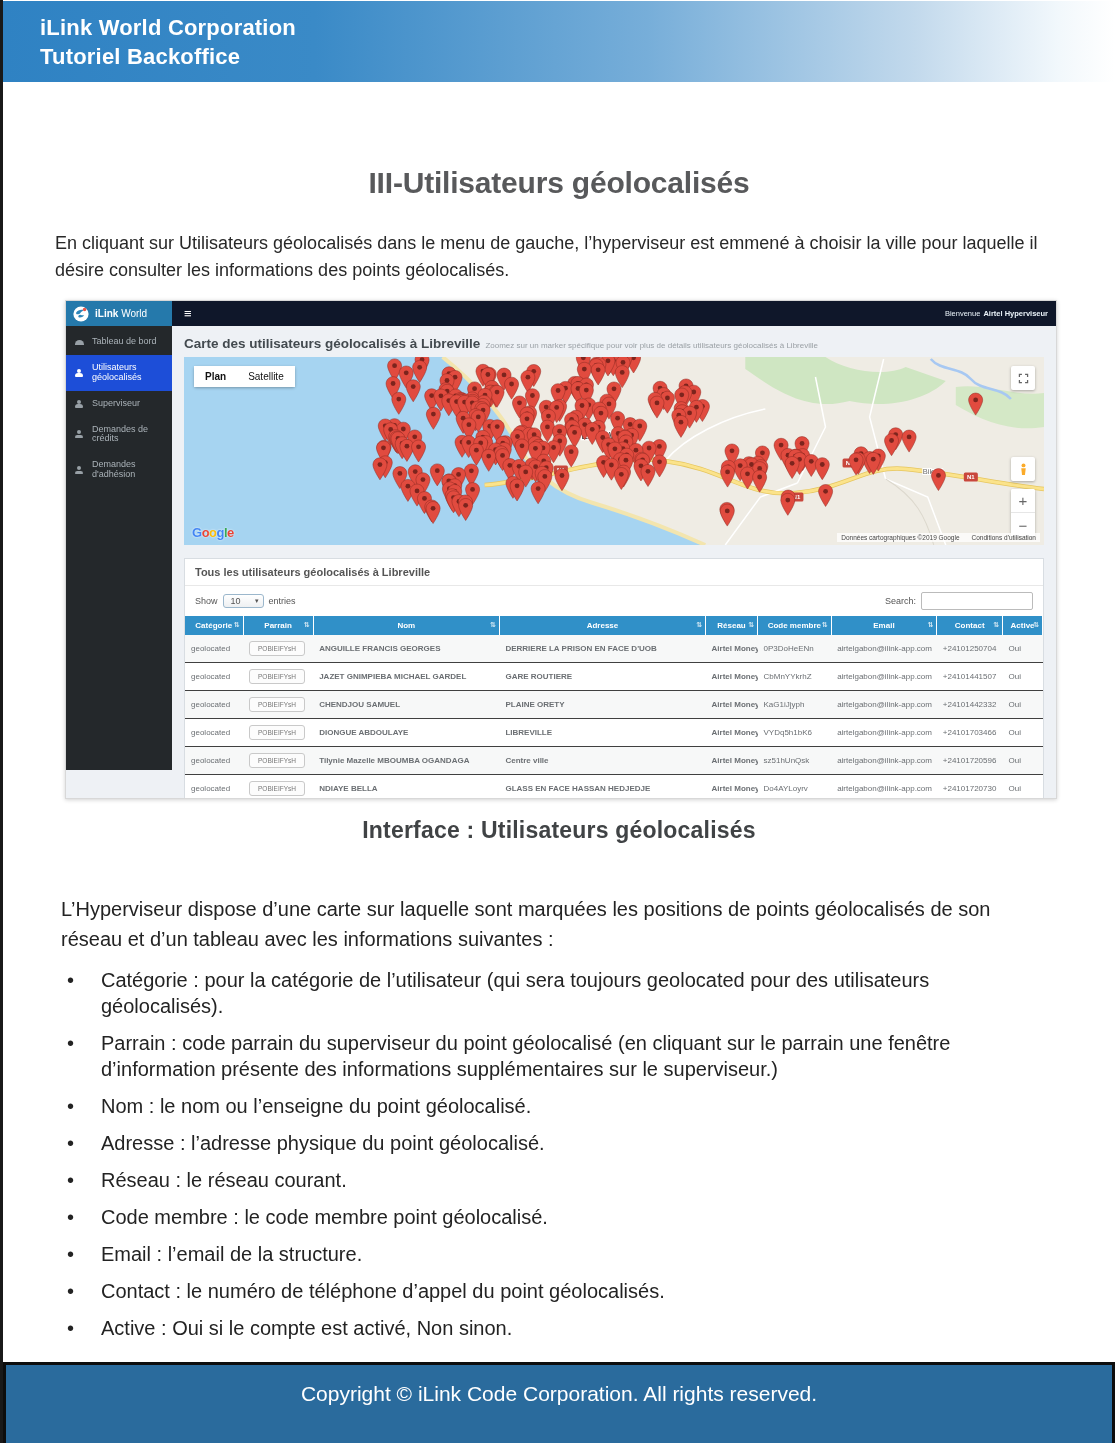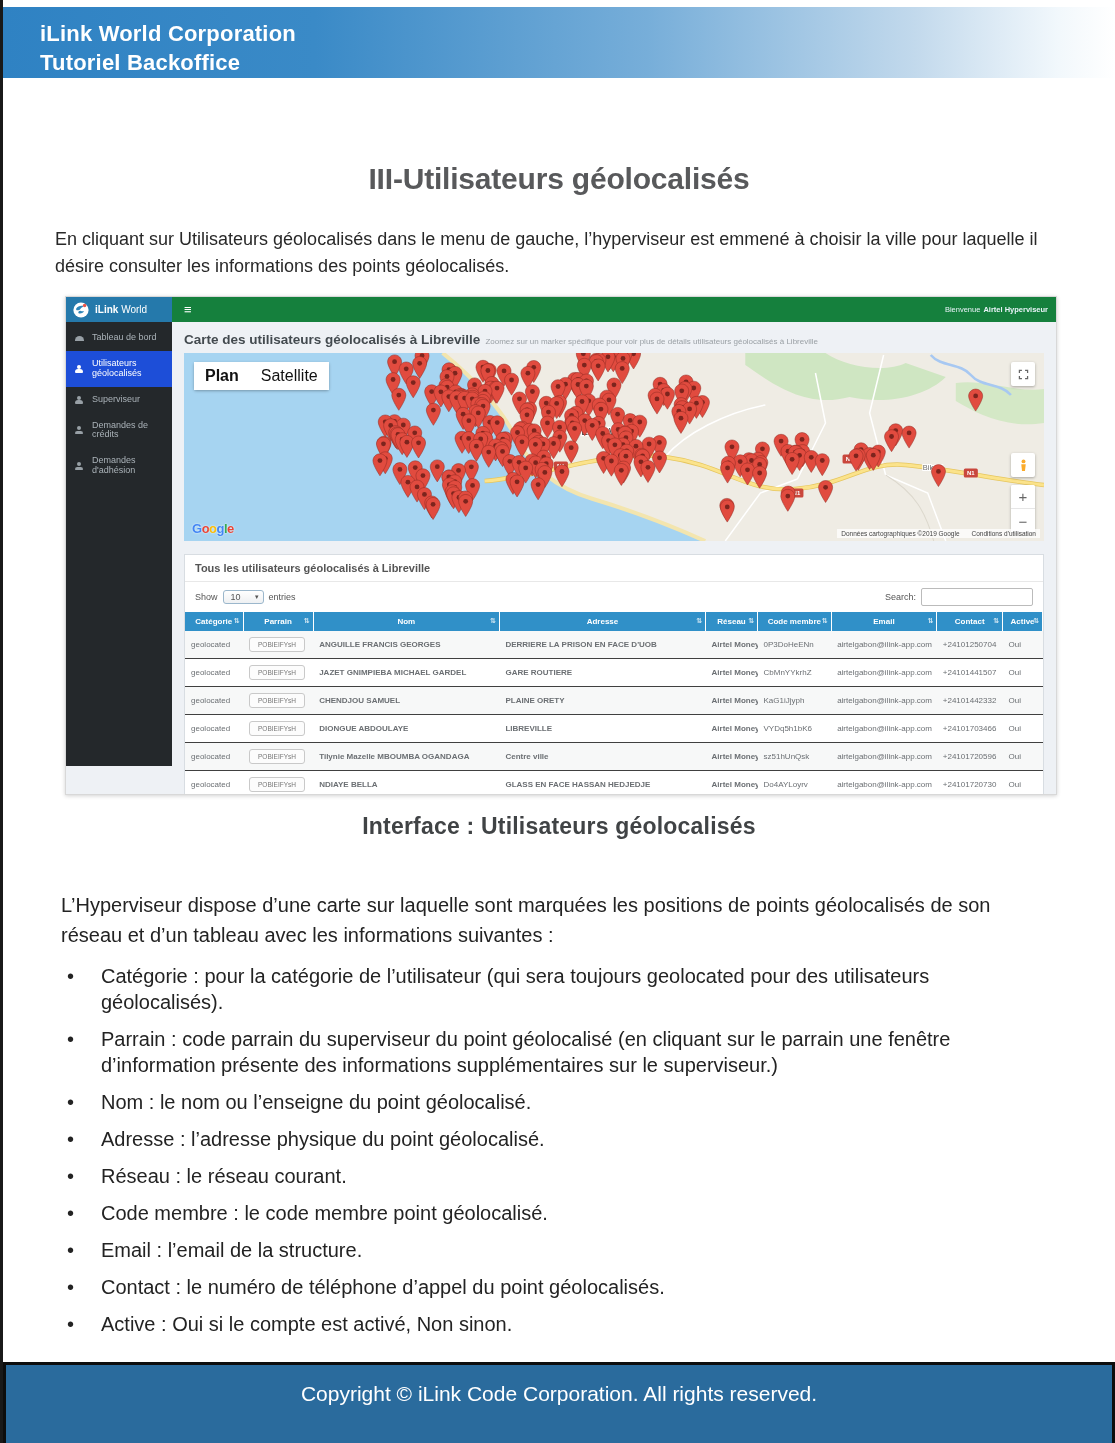--- a/index.html
+++ b/index.html
@@ -1,30 +1,30 @@
 <!DOCTYPE html>
 <html><head>
 <meta charset="utf-8">
 <style>
   html,body{margin:0;padding:0;background:#fff;}
   .page{position:relative;width:1115px;height:1443px;background:#fff;overflow:hidden;
         font-family:"Liberation Sans",sans-serif;border-left:3px solid #191919;box-sizing:border-box;}
 
   
-  .doc-header{margin-top:7px;height:71px;box-sizing:border-box;padding:12px 0 0 37px;color:#fff;
+  .doc-header{margin-top:1px;height:81px;box-sizing:border-box;padding:12px 0 0 37px;color:#fff;
     background:linear-gradient(90deg,#2f82c3 0%,#3a8ac7 28%,#77aed9 58%,#c2d9ec 82%,#f2f8fc 95%,#ffffff 100%);}
   .dh1,.dh2{font-size:22px;font-weight:600;line-height:29px;letter-spacing:.2px;}
 
   .doc-title{margin:84px 0 0;text-align:center;font-size:30px;font-weight:700;color:#58595b;letter-spacing:-.2px;}
   .doc-intro{margin:30px 60px 0 52px;font-size:18px;line-height:1.5;color:#282828;}
 
   
   .shot{position:relative;margin:16px 0 0 62px;width:990px;height:497px;overflow:hidden;background:#eef1f5;
         border:1px solid #d8d8d8;box-shadow:0 1px 4px rgba(0,0,0,.18);}
-  .topbar{display:flex;align-items:stretch;height:25px;background:#15803d;}
+  .topbar{display:flex;align-items:stretch;height:25px;background:#0f172a;}
   .brand{width:106px;flex:none;background:#2579ab;display:flex;align-items:center;gap:6px;padding-left:7px;box-sizing:border-box;cursor:pointer;}
   .brand-text{font-size:10px;color:#fff;white-space:nowrap;}
   .burger{color:#fff;font-size:13px;display:flex;align-items:center;padding-left:12px;cursor:pointer;}
   .welcome{margin-left:auto;display:flex;align-items:center;font-size:7.5px;color:#eaf3f9;padding-right:8px;gap:3px;}
   .appbody{display:flex;height:444px;}
   .sidebar{width:106px;flex:none;background:#24282b;margin:0;padding:3px 0 0;list-style:none;}
   .side-item{display:flex;align-items:center;gap:7px;padding:8px 6px 8px 9px;font-size:9px;color:#aab2b8;cursor:pointer;line-height:1.1;}
   .side-item.active{background:#1d4ed8;color:#fff;}
   .side-icon{position:relative;width:10px;height:8px;flex:none;}
   .icon-users::before{content:"";position:absolute;left:2px;top:0;width:4px;height:4px;border-radius:50%;background:#98a0a6;}
@@ -36,21 +36,21 @@
   .map-title{font-size:13.5px;font-weight:700;color:#434a4f;}
   .map-sub{font-size:8px;color:#9aa0a5;margin-left:5px;}
 
   
   .map{position:relative;height:188px;overflow:hidden;background:#a6d4f1;}
   .map-svg{display:block;width:100%;height:100%;}
   .shield-t{font-size:6px;fill:#fff;font-weight:bold;text-anchor:middle;font-family:"Liberation Sans",sans-serif;}
   .city{font-size:12.5px;fill:#555;paint-order:stroke;stroke:#ffffff;stroke-width:2.5px;font-family:"Liberation Sans",sans-serif;}
   .town{font-size:7.5px;fill:#6e6e6e;paint-order:stroke;stroke:#ffffff;stroke-width:2px;font-family:"Liberation Sans",sans-serif;}
   .map-type{position:absolute;top:9px;left:10px;display:flex;background:#fff;box-shadow:0 1px 3px rgba(0,0,0,.3);border-radius:2px;}
-  .map-type button{font-size:16px;padding:5px 11px;background:#fff;border:none;color:#111;font-family:inherit;cursor:pointer;}
+  .map-type button{font-size:10px;padding:5px 11px;background:#fff;border:none;color:#111;font-family:inherit;cursor:pointer;}
   .mt-plan{font-weight:700;}
   .mt-sat{color:#666;border-left:1px solid #e6e6e6;}
   .fullscreen{position:absolute;top:9px;right:9px;width:24px;height:24px;background:#fff;border:none;border-radius:2px;
     box-shadow:0 1px 3px rgba(0,0,0,.3);display:flex;align-items:center;justify-content:center;cursor:pointer;padding:0;}
   .pegman{position:absolute;right:9px;bottom:64px;width:24px;height:24px;background:#fff;border:none;border-radius:2px;
     box-shadow:0 1px 3px rgba(0,0,0,.3);display:flex;align-items:center;justify-content:center;cursor:pointer;padding:0;}
   .zoomctl{position:absolute;right:9px;bottom:8px;width:24px;background:#fff;border-radius:2px;box-shadow:0 1px 3px rgba(0,0,0,.3);
     display:flex;flex-direction:column;overflow:hidden;}
   .zoomctl button{height:24px;border:none;background:#fff;color:#666;font-size:15px;line-height:1;padding:0;cursor:pointer;font-family:inherit;}
   .zoomctl button:first-child{border-bottom:1px solid #e6e6e6;}

